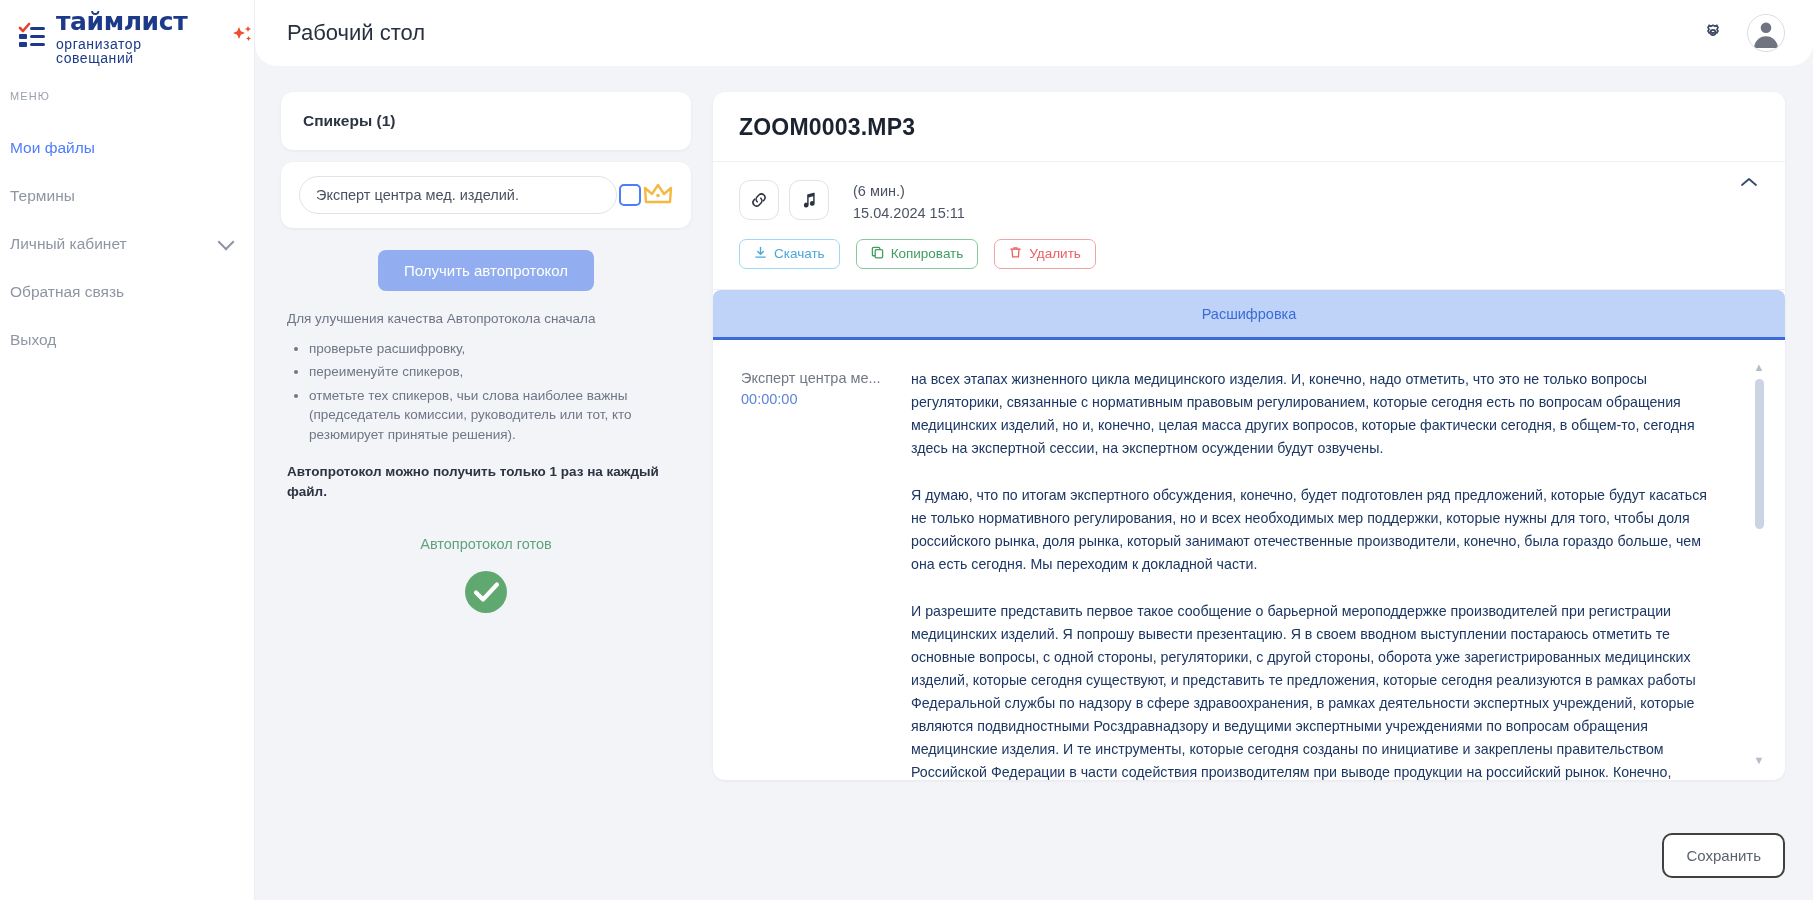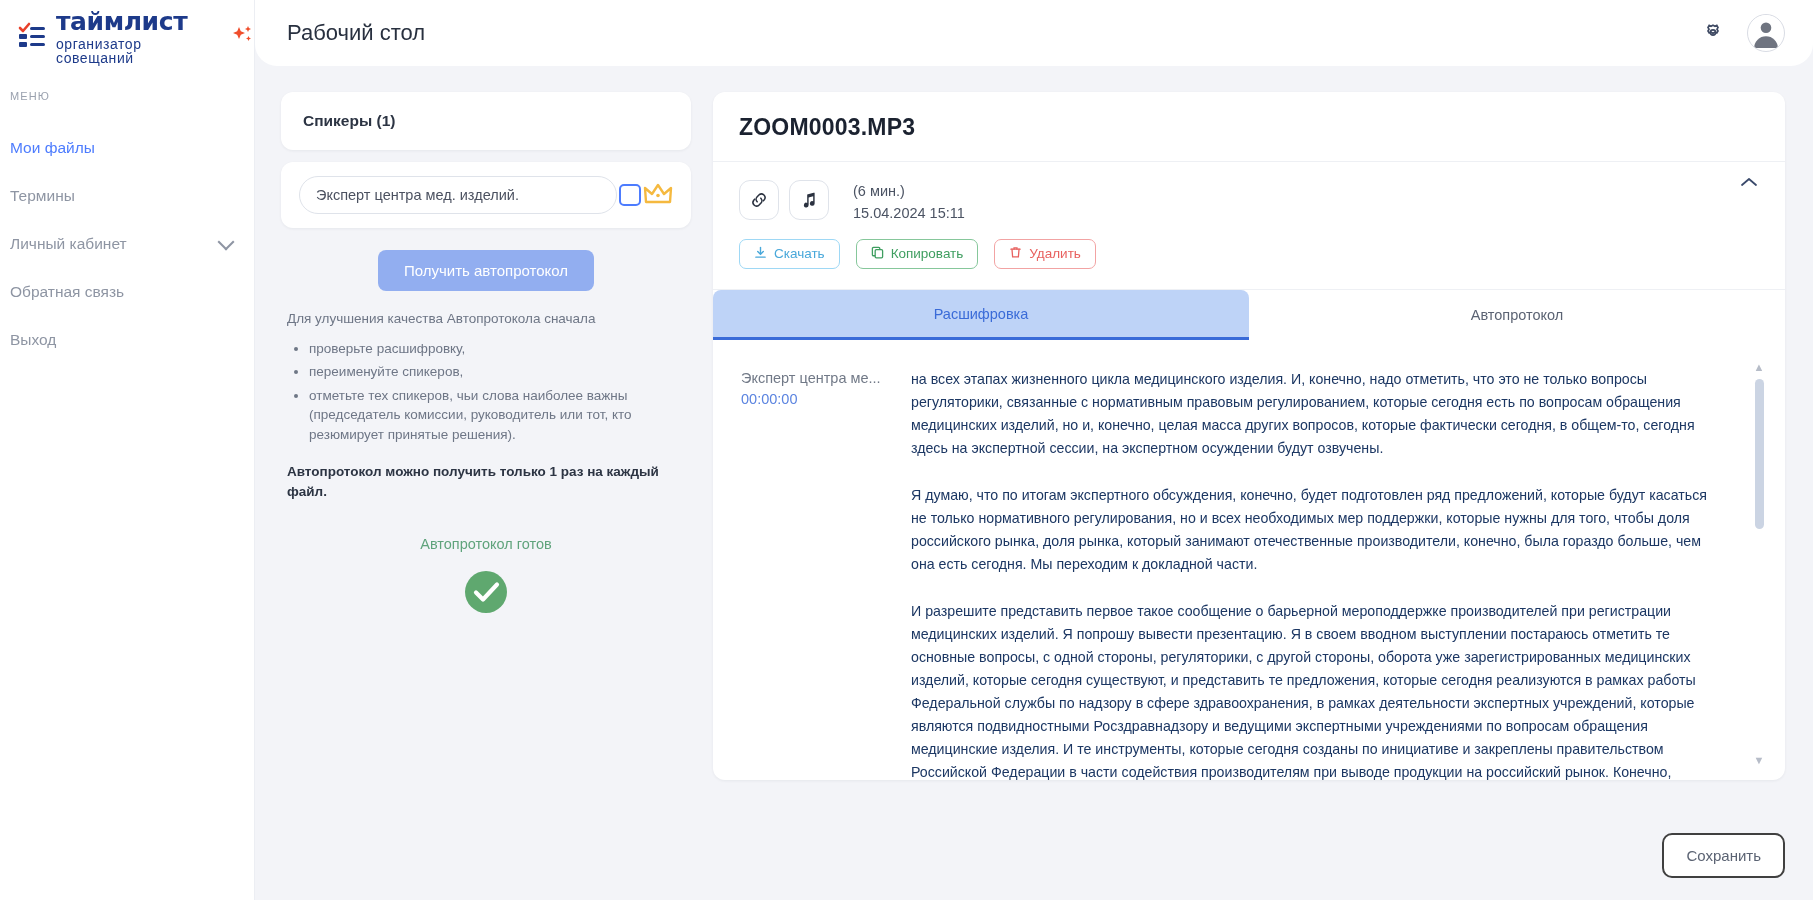--- a/index.html
+++ b/index.html
@@ -337,21 +337,20 @@
                     <path d="M5.4 3.4 V2 h3.2 v1.4"></path>
                   <path d="M3.2 3.4 l0.7 8.4 h6.2 l0.7-8.4"></path>
                 </svg>
               </span>
               <span>Удалить</span>
             </button>
           </div>
 
           <div class="tabs">
             <button class="tab active">Расшифровка</button>
-            <button class="tab">Автопротокол</button>
           </div>
 
           <div class="transcript-wrap">
             <div class="transcript">
               <div class="speaker-meta">
                 <div class="speaker-name">Эксперт центра ме...</div>
                 <div class="speaker-time">00:00:00</div>
               </div>
               <div class="paras">
                 <p>на всех этапах жизненного цикла медицинского изделия. И, конечно, надо отметить, что это не только вопросы регуляторики, связанные с нормативным правовым регулированием, которые сегодня есть по вопросам обращения медицинских изделий, но и, конечно, целая масса других вопросов, которые фактически сегодня, в общем-то, сегодня здесь на экспертной сессии, на экспертном осуждении будут озвучены.</p>

